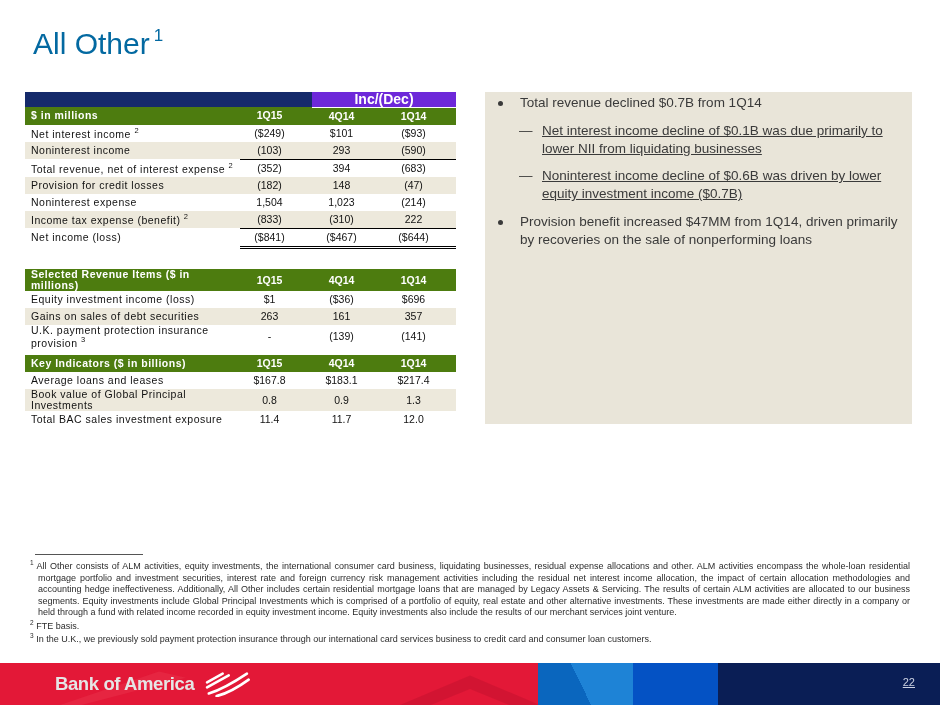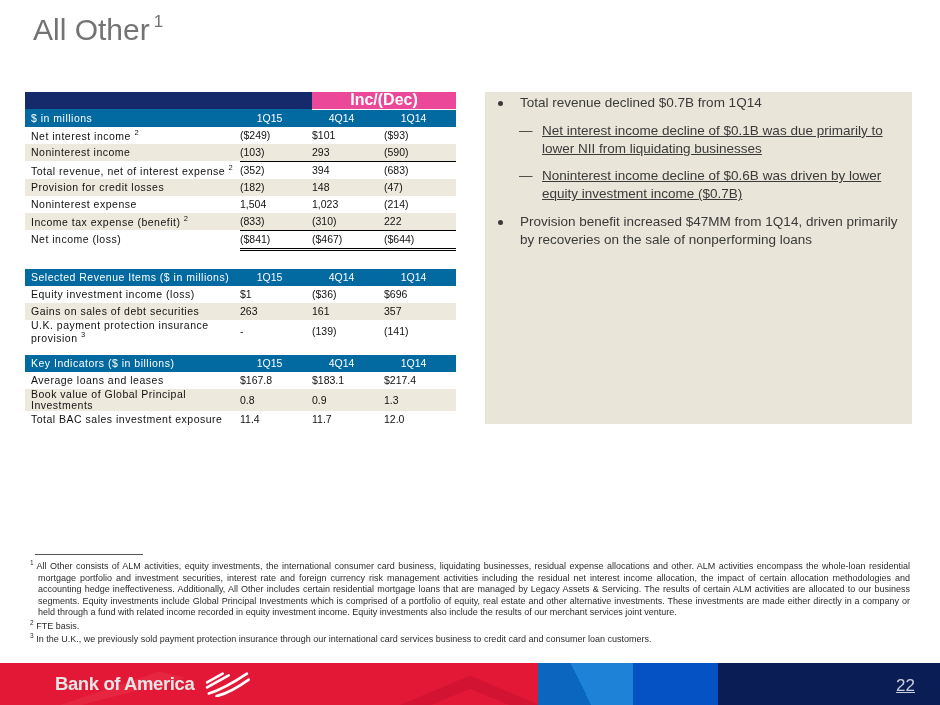--- a/index.html
+++ b/index.html
@@ -1,35 +1,35 @@
 <!DOCTYPE html>
 <html><head>
 <meta charset="utf-8">
 <style>
   html,body{margin:0;padding:0;background:#888;}
   .slide{position:relative;width:940px;height:705px;background:#ffffff;overflow:hidden;
          font-family:"Liberation Sans",sans-serif;}
 
   
-  .title{position:absolute;left:33px;top:13px;font-size:30px;color:#737373;letter-spacing:0;}
+  .title{position:absolute;left:33px;top:27px;font-size:30px;color:#0369a1;letter-spacing:0;}
   .title sup{font-size:17px;position:relative;top:-2px;margin-left:4px;}
 
   
   .fin-table{position:absolute;left:25px;width:431px;border-collapse:collapse;table-layout:fixed;
              font-size:10.5px;color:#111;}
   .fin-table col.c1{width:215px;} .fin-table col.cn{width:72px;}
   .fin-table td,.fin-table th{padding:0;height:17px;vertical-align:middle;line-height:1.05;}
-  .fin-table .hdr{background:#0369a1;color:#fff;font-weight:normal;}
+  .fin-table .hdr{background:#4d7c0f;color:#fff;font-weight:bold;}
   .fin-table .hdr .lbl{padding-left:6px;text-align:left;font-size:10.5px;}
   .fin-table .hdr .num{text-align:center;}
-  .fin-table .span-hdr{background:#ec4899;color:#fff;font-weight:bold;text-align:center;
-                       border-bottom:1px solid #fff;height:14px;font-size:16px;margin-top:20px;}
+  .fin-table .span-hdr{background:#6d28d9;color:#fff;font-weight:bold;text-align:center;
+                       border-bottom:1px solid #fff;height:14px;font-size:14px;margin-top:20px;}
   .fin-table .span-pad{background:#152A6B;height:14px;}
   .fin-table .lbl{padding-left:6px;text-align:left;letter-spacing:0.5px;}
-  .fin-table .num{text-align:left;padding-right:13px;}
+  .fin-table .num{text-align:center;padding-right:13px;}
   .fin-table tr.beige td{background:#EDE9DC;}
   .fin-table tr.uline td.num{border-bottom:1.5px solid #000;}
   .fin-table tr.dline td.num{border-bottom:3px double #000;}
   .fin-table sup{font-size:7.5px;}
   #table1{top:92px;} #table2{top:269px;} #table3{top:355px;}
 
   
   .panel{position:absolute;left:485px;top:92px;width:427px;height:332px;background:#E9E5D9;
          color:#3A3A3A;font-size:13.5px;line-height:1.32;}
   .panel .b{position:relative;margin-top:10px;}
@@ -50,21 +50,21 @@
   
   .footer{position:absolute;left:0;top:663px;width:940px;height:42px;display:flex;}
   .footer .red{position:relative;width:538px;background:#E31837;overflow:hidden;}
   .footer .red .chev1{position:absolute;left:400px;top:0;width:140px;height:42px;
       background:#C41230;clip-path:polygon(0 100%,50% 30%,100% 100%,78% 100%,50% 62%,22% 100%);opacity:.55;}
   .footer .red .chev2{position:absolute;left:60px;top:0;width:180px;height:42px;
       background:#F04C5E;clip-path:polygon(0 100%,55% 20%,70% 35%,12% 100%);opacity:.25;}
   .footer .blue1{width:95px;background:linear-gradient(64deg,#0A66BE 46%,#1E83D6 46%);}
   .footer .blue2{width:85px;background:#0452C4;}
   .footer .navy{flex:1;background:#0A1E55;position:relative;}
-  .page-num{position:absolute;right:25px;top:13px;color:#CColor;color:#CBD1E2;font-size:17px;text-decoration:underline;}
+  .page-num{position:absolute;right:25px;top:13px;color:#CColor;color:#CBD1E2;font-size:11px;text-decoration:underline;}
   .logo{position:absolute;left:55px;top:8px;display:flex;align-items:center;z-index:2;}
   .logo-text{color:#e5e5e5;font-weight:bold;font-size:18.5px;letter-spacing:-0.4px;
              font-family:"Liberation Sans",sans-serif;}
   .flag{margin-left:10px;}
 </style>
 </head>
 <body>
 
 <div class="slide">
 

